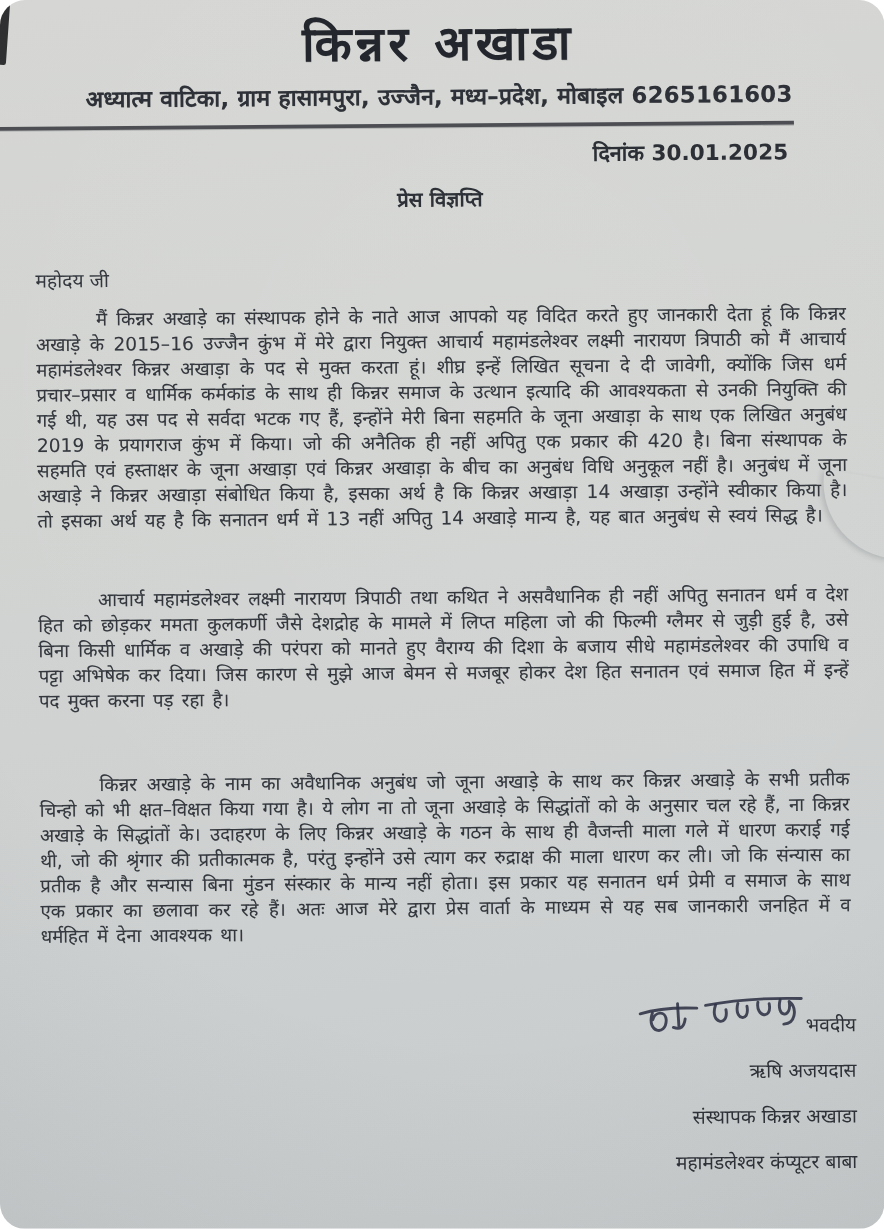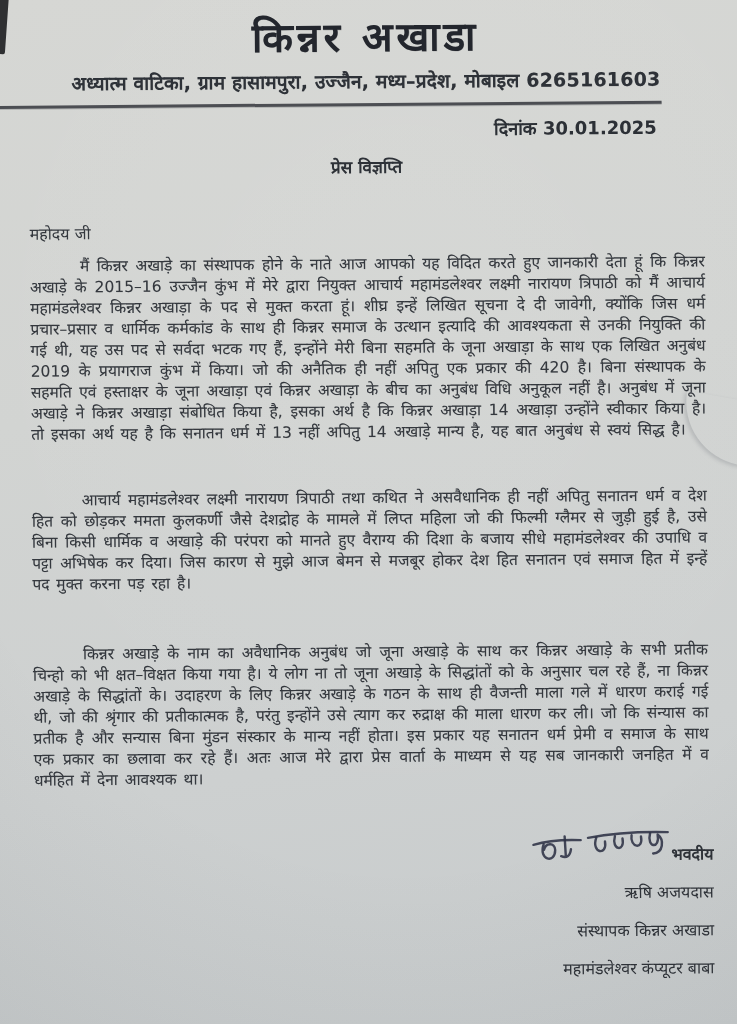--- a/index.html
+++ b/index.html
@@ -8,20 +8,21 @@
     font-family: "DejaVu Sans", "Liberation Sans", sans-serif;
     overflow: hidden;
   }
   
   .photo {
     position: relative;
     width: 737px; height: 1024px;
     background:
       linear-gradient(172deg, #d6d7d4 0%, #d2d4d2 38%, #cdd0d0 72%, #c7cbcc 100%);
     overflow: hidden;
+    border-radius: 21px;
   }
   
   .photo::after {
     content: "";
     position: absolute; inset: 0;
     background:
       radial-gradient(130% 105% at 55% 32%,
         rgba(255,255,255,0.06) 0%,
         rgba(0,0,0,0.00) 50%,
         rgba(30,34,40,0.10) 100%);
@@ -124,21 +125,21 @@
   .sign-block {
     margin-top: 57px;
     text-align: right;
     padding-right: 27px;
     font-size: 16px;
     line-height: 22px;
     position: relative;
     color: #2e3238;
   }
   .closing-row { position: relative; display: block; height: 22px; }
-  .closing { font-weight: 700; text-align: right; }
+  .closing { font-weight: 400; text-align: right; }
   .signature-ink {
     position: absolute;
     right: 28px; top: -20px;
     width: 158px; height: 54px;
     overflow: visible;
     transform: rotate(-3deg);
   }
   .signature-ink path {
     fill: none;
     stroke: #2d3245;

